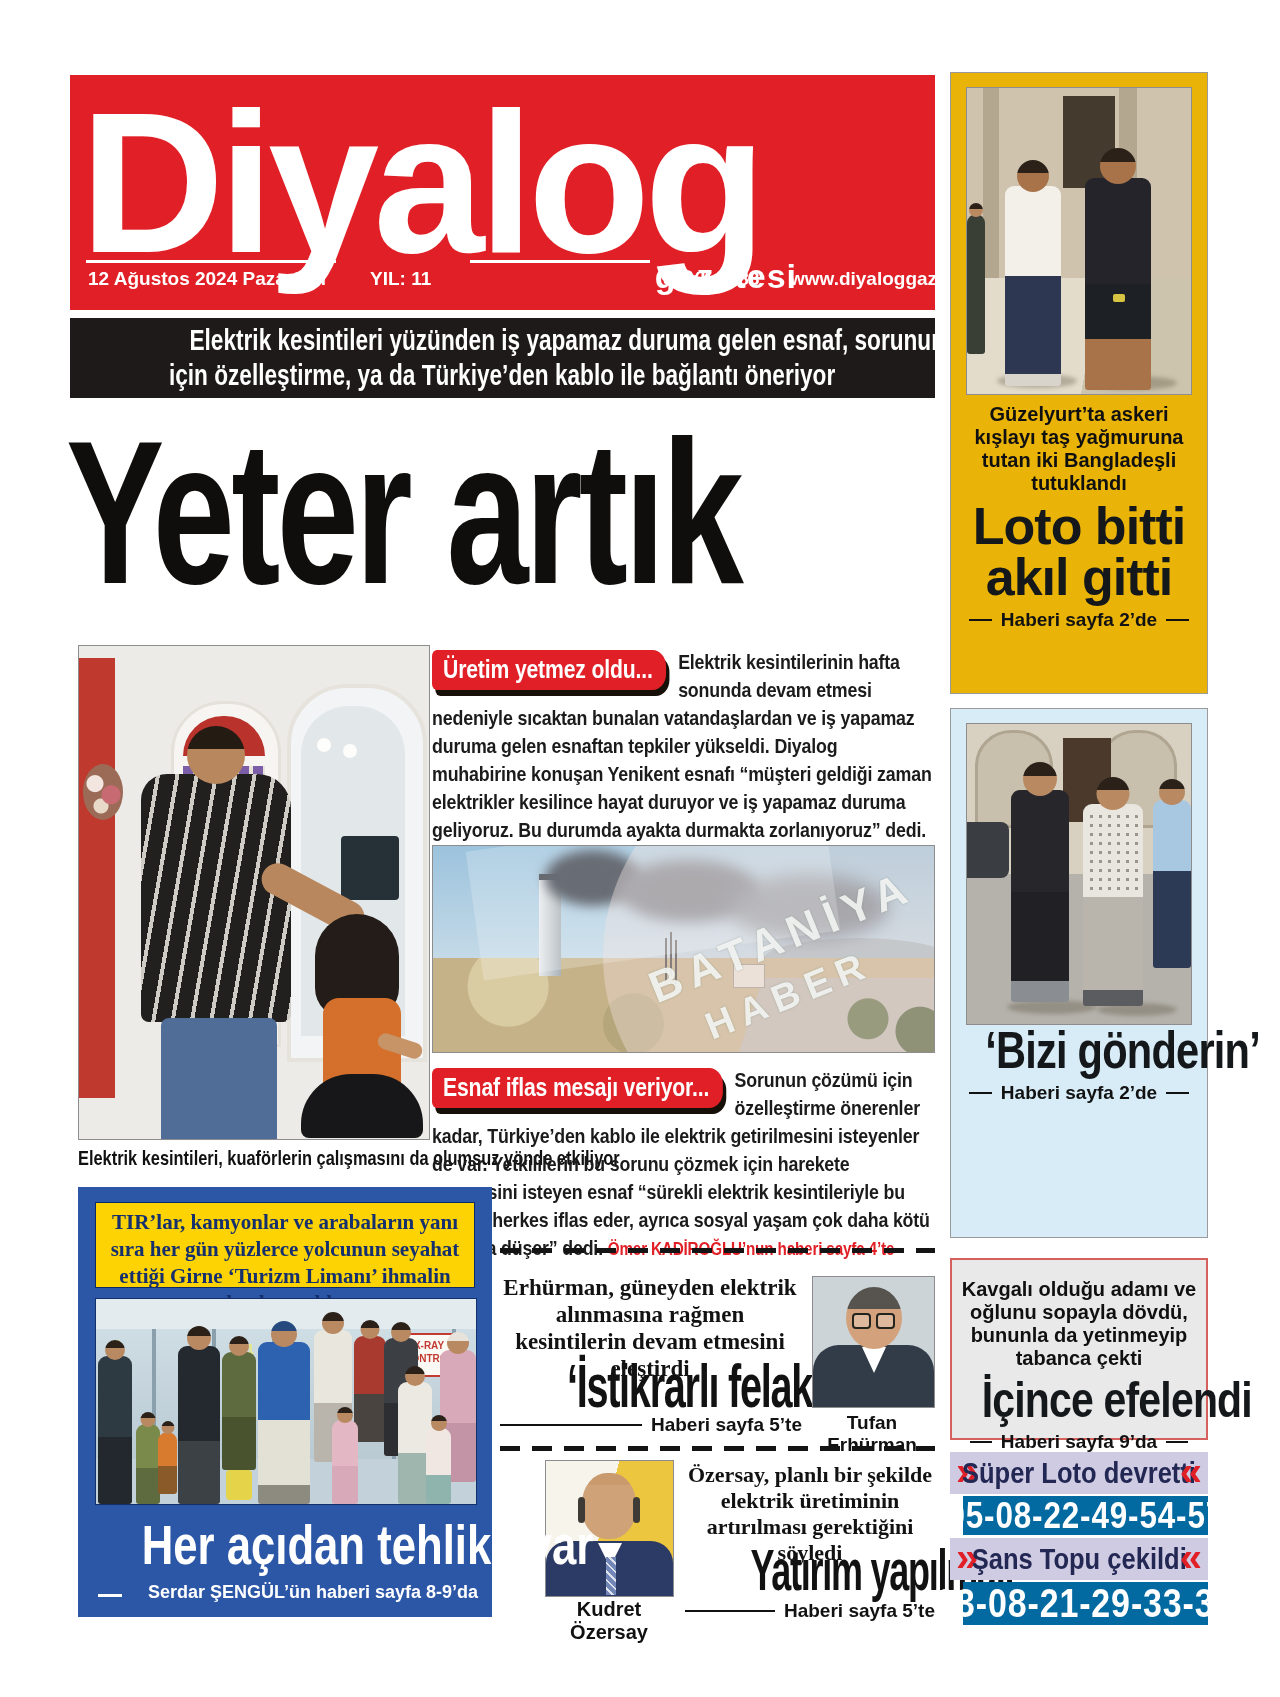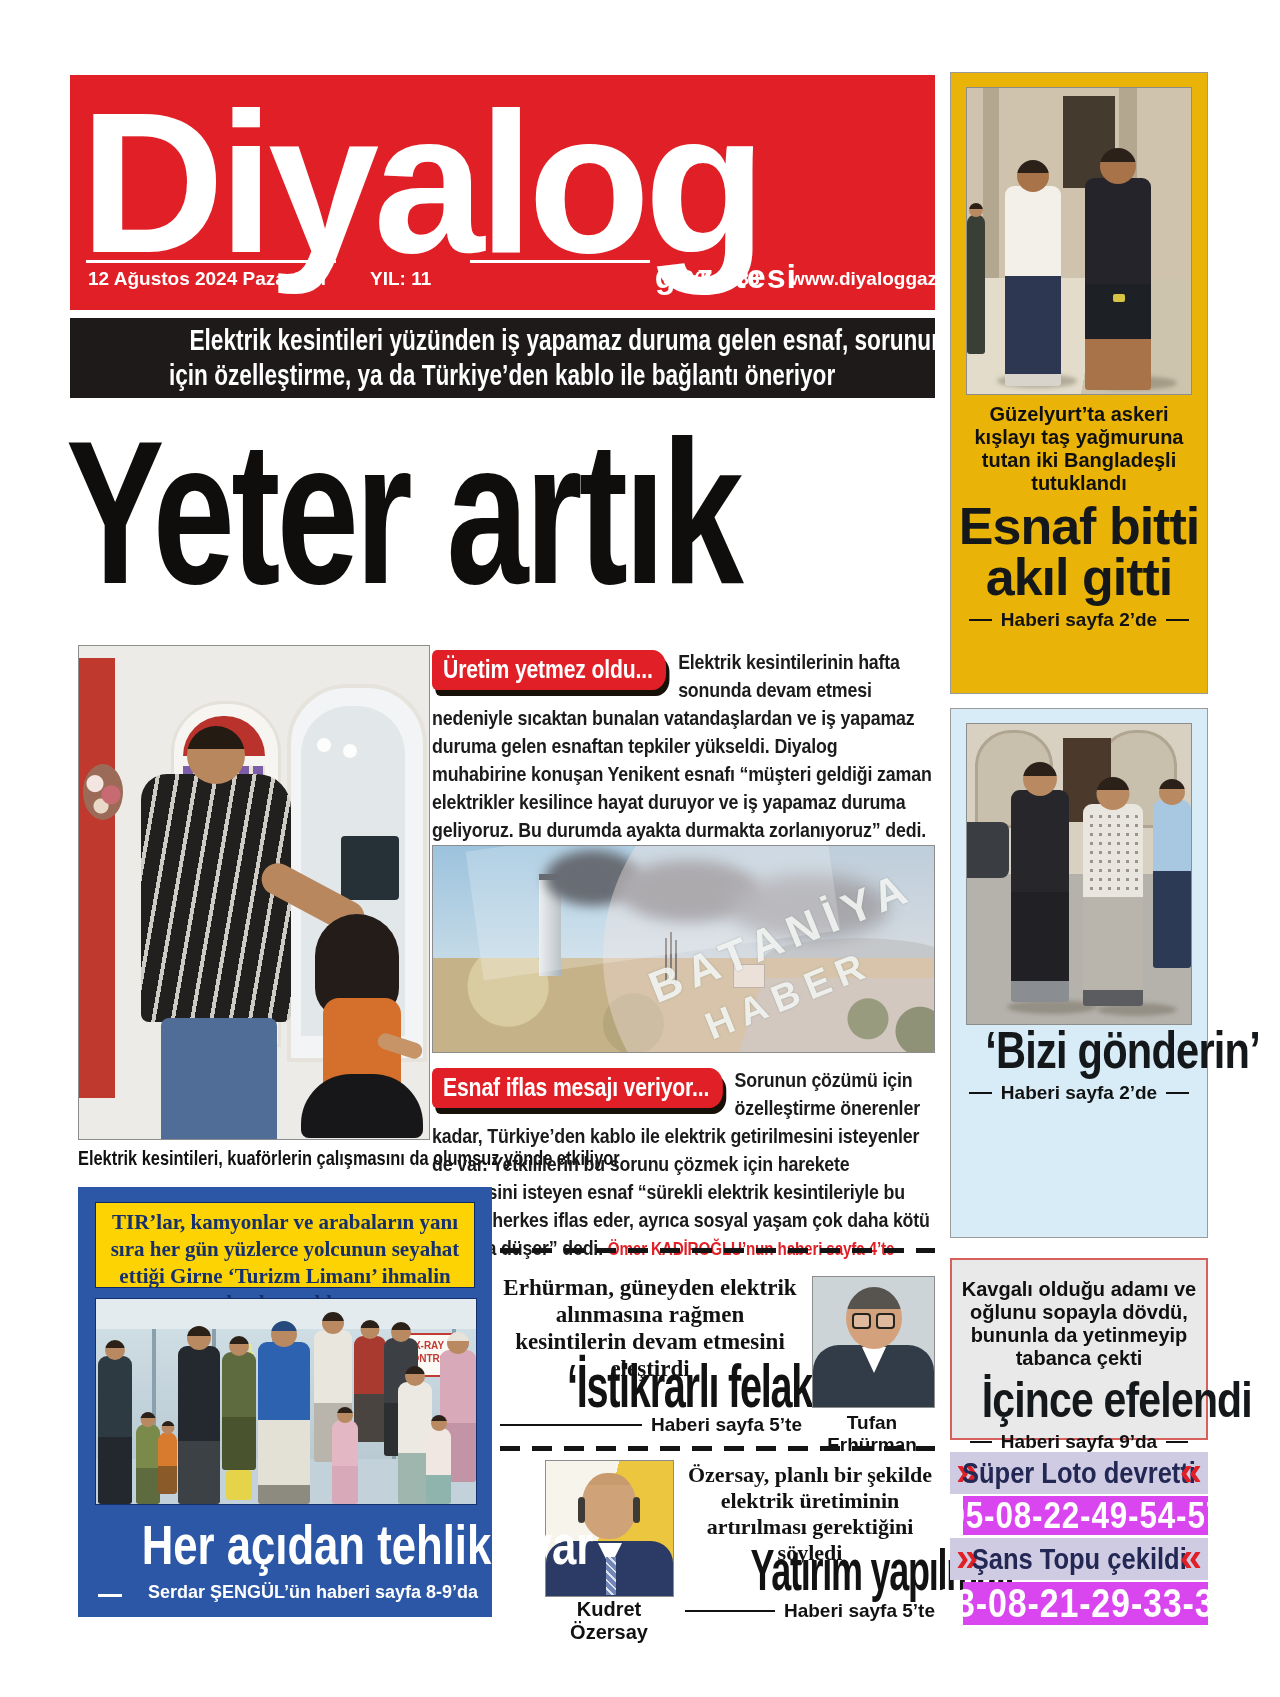--- a/index.html
+++ b/index.html
@@ -79,21 +79,21 @@
   .card .bhead{font-weight:bold;text-align:center;color:#15181b;line-height:.98;letter-spacing:-1px;}
   .card .ref{margin:6px 18px 0;}
   .card .ref .ln{height:2px;}
   .cphoto{position:relative;margin:14px auto 0;width:224px;border:1px solid #8d8d8d;overflow:hidden;}
 
   
   #lotto{position:absolute;left:950px;top:1452px;width:258px;}
   .lrow{position:relative;display:flex;align-items:center;justify-content:center;}
   .lrow.head{background:#cfcbe3;height:42px;color:#232753;}
   .lrow.head .t{font-size:29px;font-weight:bold;--sx:.88;}
-  .lrow.nums{background:#d946ef;height:39px;color:#fff;margin-left:13px;}
+  .lrow.nums{background:#0369a1;height:39px;color:#fff;margin-left:13px;}
   .lrow.nums .t{font-size:37px;font-weight:bold;letter-spacing:1px;--sx:.85;}
   .chev{position:absolute;top:50%;transform:translateY(-54%);color:#e11f26;font-size:40px;font-weight:bold;line-height:1;}
   .chev.l{left:6px;} .chev.r{right:6px;}
 
   .dots{position:absolute;background-image:radial-gradient(#9a948a 1.5px,transparent 1.6px);background-size:9px 9px;}
   .shadow-e{position:absolute;background:rgba(90,80,60,.35);border-radius:50%;filter:blur(2px);}
 </style>
 </head>
 <body>
 
@@ -263,21 +263,21 @@
       <div class="abs" style="left:96px;top:8px;width:52px;height:92px;background:#443b2e;"></div>
       <div class="abs" style="left:0;top:190px;width:224px;height:116px;background:linear-gradient(100deg,#e3dccb 0 55%,#cdc4ae 55%);"></div>
       <div class="shadow-e" style="left:30px;bottom:6px;width:80px;height:14px;"></div>
       <div class="shadow-e" style="left:120px;bottom:4px;width:90px;height:14px;"></div>
       <div class="pp" style="left:0;bottom:40px;width:18px;height:140px;--sh:#3a3f35;--hs:14px;"></div>
       <div class="pp" style="left:38px;bottom:8px;width:56px;height:200px;--sh:#f2f0e9;--pn:#2e3752;--sp:45%;--lp:94%;--lg:#d8d4cc;--hs:32px;--skin:#a9734a;"></div>
       <div class="pp" style="left:118px;bottom:4px;width:66px;height:212px;--sh:#24242a;--pn:#1d2024;--sp:50%;--lp:76%;--lg:#a9734a;--hs:36px;--skin:#a9734a;"></div>
       <div class="abs" style="left:146px;bottom:92px;width:12px;height:8px;background:#d8c443;border-radius:2px;"></div>
     </div>
     <div class="kick">Güzelyurt’ta askeri kışlayı taş yağmuruna tutan iki Bangladeşli tutuklandı</div>
-    <div class="bhead" style="font-size:52px;margin-top:6px;">Esnaf bitti akıl gitti</div>
+    <div class="bhead" style="font-size:52px;margin-top:6px;">Loto bitti akıl gitti</div>
     <div class="ref">
         <span class="ln"></span>
         <span>Haberi sayfa 2’de</span>
         <span class="ln"></span>
       </div>
   </div>
 
   <div class="card" style="top:708px;height:530px;background:#d7ecf6;">
     <div class="cphoto" style="height:300px;">
       <div class="abs" style="left:0;top:0;width:224px;height:300px;background:#d8d1c2;"></div>

